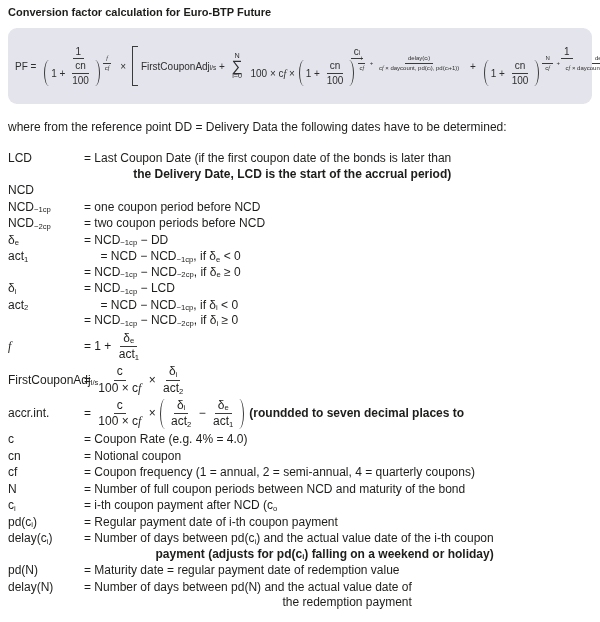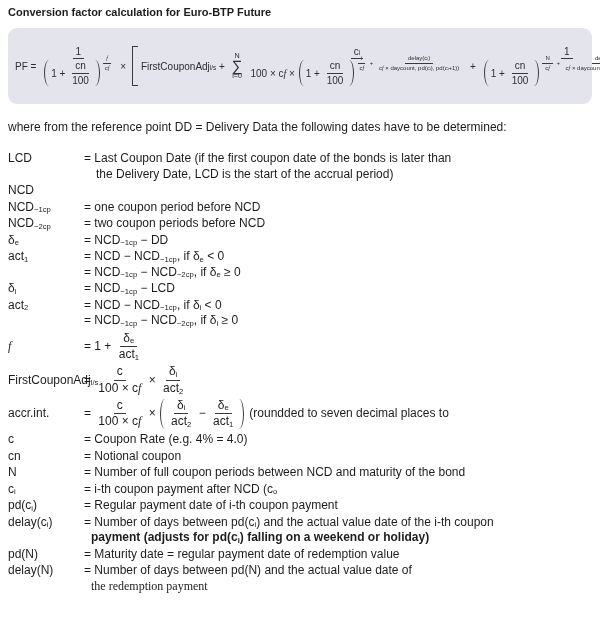--- a/index.html
+++ b/index.html
@@ -6,21 +6,21 @@
   body{width:600px;height:622px;font-family:"Liberation Sans","DejaVu Sans",sans-serif;color:#1d1d1b;overflow:hidden;}
   .page{padding:4px 8px 0 8px;}
   .title{font-size:11px;font-weight:bold;margin:2px 0 10px 0;}
   .formula-box{background:#e4e4ed;border-radius:9px;height:76px;display:flex;align-items:center;padding:0 7px;margin-bottom:2px;}
   #formula-line{display:flex;align-items:center;font-size:10px;white-space:nowrap;color:#2e2e2e;}
   .where{font-size:12px;margin:16px 0 17px 0;}
   #definitions{font-size:12px;}
   .def-row{display:flex;align-items:flex-start;margin-bottom:1px;}
   .def-row.vc{align-items:center;margin:3px 0;}
   .def-label{width:76px;flex-shrink:0;display:flex;align-items:center;white-space:nowrap;line-height:15.5px;}
-  .def-body{display:flex;flex-direction:column;}
+  .def-body{display:flex;flex-direction:column;align-items:flex-end;}
   .def-line{display:flex;align-items:center;line-height:15.5px;min-height:15.5px;white-space:nowrap;}
   
   .t{display:inline-block;white-space:pre;}
   .it{font-style:italic;font-family:"Liberation Serif","DejaVu Serif",serif;display:inline-block;white-space:pre;}
   .sb{font-size:0.64em;position:relative;bottom:-0.34em;line-height:1;display:inline-block;white-space:pre;}
   .pd{display:inline-block;}
   .sp{display:inline-flex;align-items:center;font-size:0.6em;align-self:flex-start;margin-top:-5px;line-height:1.1;}
   .frac{display:inline-flex;flex-direction:column;align-items:center;margin:0 2px;line-height:1.15;vertical-align:middle;}
   .num{display:inline-flex;align-items:center;justify-content:center;border-bottom:1px solid #3a3a3a;padding:0 3px 1px 3px;}
   .den{display:inline-flex;align-items:center;justify-content:center;padding:1px 2px 0 2px;}
@@ -28,21 +28,21 @@
   .bp{width:4px;flex-shrink:0;}
   .bp-l{border-left:1.2px solid #3a3a3a;border-top-left-radius:100% 50%;border-bottom-left-radius:100% 50%;margin-right:2px;}
   .bp-r{border-right:1.2px solid #3a3a3a;border-top-right-radius:100% 50%;border-bottom-right-radius:100% 50%;margin-left:2px;}
   .bpc{display:inline-flex;align-items:center;}
   .bigb{display:inline-flex;align-items:stretch;margin:0 3px;}
   .bk{width:5px;flex-shrink:0;}
   .bk-l{border-left:1.3px solid #3a3a3a;border-top:1.3px solid #3a3a3a;border-bottom:1.3px solid #3a3a3a;margin-right:3px;}
   .bkc{display:inline-flex;align-items:center;}
   .sum{display:inline-flex;flex-direction:column;align-items:center;line-height:1;font-size:0.72em;margin:0 4px;}
   .sigma{font-size:2.1em;line-height:0.85;}
-  .stack{display:inline-flex;flex-direction:column;align-items:flex-start;line-height:15px;margin-left:4px;}
+  .stack{display:inline-flex;flex-direction:column;align-items:flex-start;line-height:15px;margin-left:4px;font-weight:bold;}
   .stack-line{display:inline-flex;align-items:center;white-space:nowrap;}
 </style>
 </head>
 <body style="color: rgb(29, 29, 27);">
 
 <div class="page">
   <div class="title">Conversion factor calculation for Euro-BTP Future</div>
   <div class="formula-box" style="background: rgb(228, 228, 237);">
     <div id="formula-line">
         <span class="t">PF = </span>
@@ -197,21 +197,21 @@
   <div class="where">where from the reference point DD = Delivery Data the following dates have to be determined:</div>
   <div id="definitions">
       <span class="def-row">
         <span class="def-label">
           <span class="t">LCD</span>
         </span>
         <span class="def-body">
           <span class="def-line">
             <span class="t">= Last Coupon Date (if the first coupon date of the bonds is later than</span>
           </span>
-          <span class="def-line" style="margin-left: 12px;">
+          <span class="def-line" style="margin-left: 12px; font-weight: bold;">
             <span class="t">the Delivery Date, LCD is the start of the accrual period)</span>
           </span>
         </span>
       </span>
       <span class="def-row">
         <span class="def-label">
           <span class="t">NCD</span>
         </span>
       </span>
       <span class="def-row">
@@ -428,20 +428,30 @@
           <span class="t">cn</span>
         </span>
         <span class="def-body">
           <span class="def-line">
             <span class="t">= Notional coupon</span>
           </span>
         </span>
       </span>
       <span class="def-row">
         <span class="def-label">
+          <span class="t">cf</span>
+        </span>
+        <span class="def-body">
+          <span class="def-line">
+            <span class="t">= Coupon frequency (1 = annual, 2 = semi-annual, 4 = quarterly coupons)</span>
+          </span>
+        </span>
+      </span>
+      <span class="def-row">
+        <span class="def-label">
           <span class="t">N</span>
         </span>
         <span class="def-body">
           <span class="def-line">
             <span class="t">= Number of full coupon periods between NCD and maturity of the bond</span>
           </span>
         </span>
       </span>
       <span class="def-row">
         <span class="def-label">
@@ -497,19 +507,19 @@
         </span>
       </span>
       <span class="def-row">
         <span class="def-label">
           <span class="t">delay(N)</span>
         </span>
         <span class="def-body">
           <span class="def-line">
             <span class="t">= Number of days between pd(N) and the actual value date of</span>
           </span>
-          <span class="def-line" style="margin-left: 7px; font-family: Liberation Serif, serif;">
+          <span class="def-line" style="margin-left: 7px;">
             <span class="t">the redemption payment</span>
           </span>
         </span>
       </span>
     </div>
 </div>
 
 </body></html>

